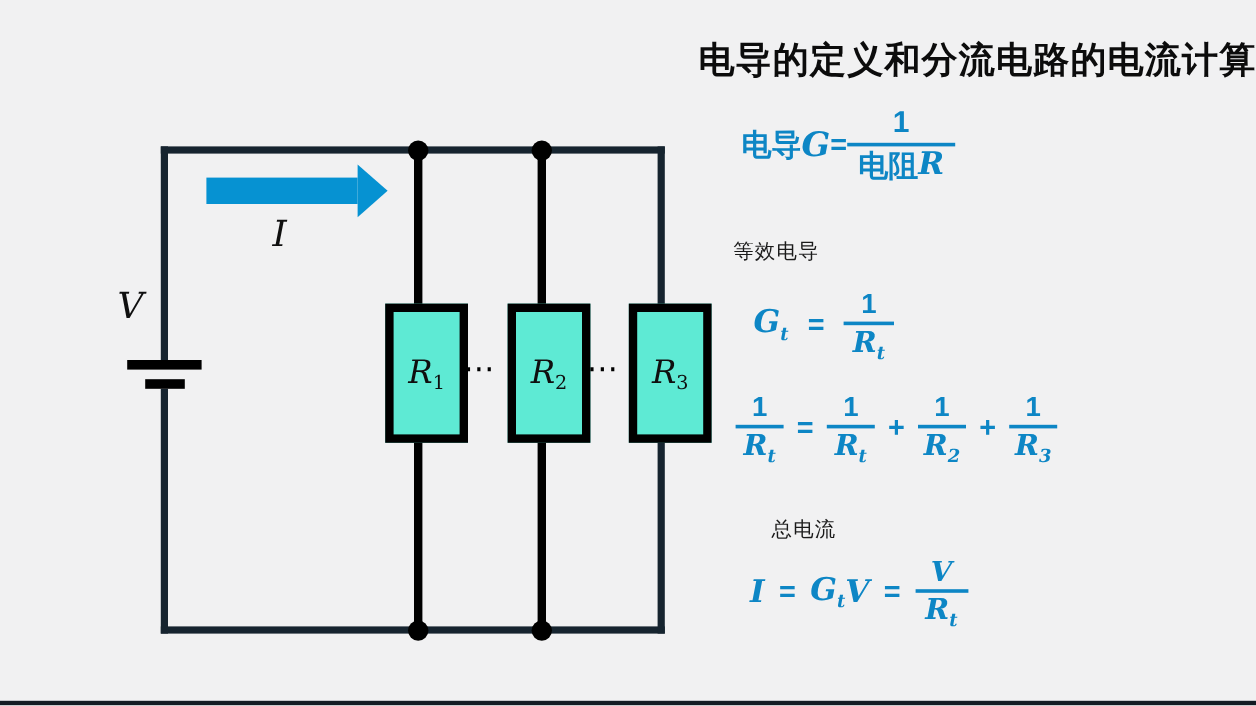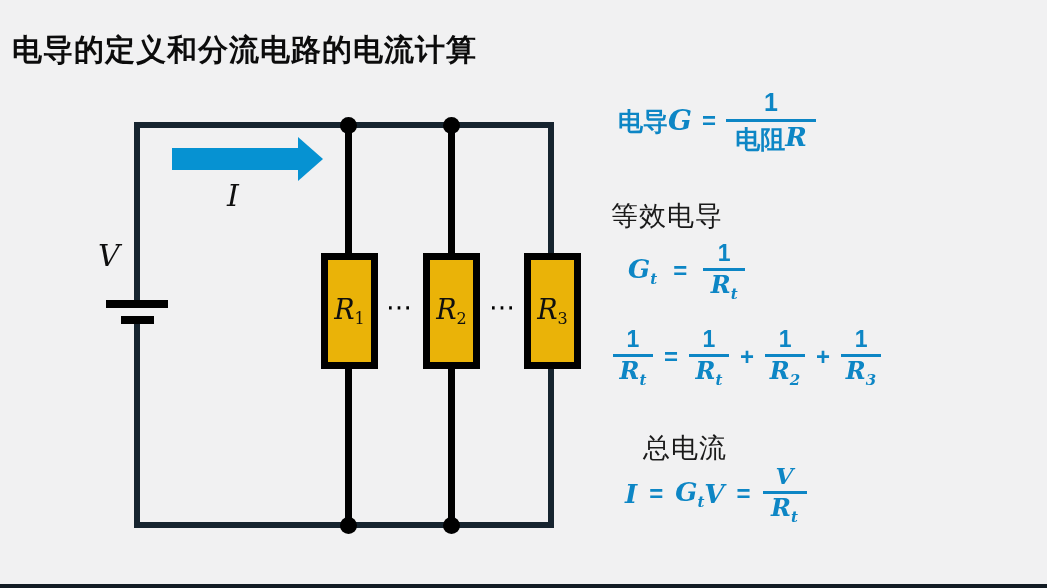--- a/index.html
+++ b/index.html
@@ -5,32 +5,31 @@
   * { margin:0; padding:0; box-sizing:border-box; }
   html,body { background:#e8e8e8; }
   .stage {
     position:relative; width:1047px; height:588px;
     background:#f1f1f2; overflow:hidden;
     font-family:"Liberation Sans", sans-serif;
   }
   
   .title {
     position:absolute; left:0; right:0; top:30px;
-    text-align:left; font-size:30px; font-weight:700; color:#0c0c0c;
+    text-align:right; font-size:30px; font-weight:700; color:#0c0c0c;
     letter-spacing:1px;
-    padding-left:12px;
   }
   
   .wire { position:absolute; background:#16242f; }
   .bwire { position:absolute; background:#000; }
   .plate { position:absolute; background:#000; }
   .dot { position:absolute; width:17px; height:17px; border-radius:50%; background:#000; }
   .resistor {
-    position:absolute; width:57px; height:116px; top:253px;
-    background:#eab308; border:7px solid #000;
+    position:absolute; width:69px; height:116px; top:253px;
+    background:#5eead4; border:7px solid #000;
     display:flex; align-items:center; justify-content:center;
   }
   .mvar {
     font-family:"DejaVu Serif","Liberation Serif",serif;
     font-style:italic; font-size:27px; color:#0f0f0f;
   }
   .mvar sub { font-size:16px; font-style:normal; vertical-align:-5px; }
   .circ-label {
     position:absolute; font-family:"DejaVu Serif","Liberation Serif",serif;
     font-style:italic; font-size:30px; color:#0f0f0f;
@@ -52,21 +51,21 @@
     line-height:1;
   }
   .fvar sub { font-size:15px; vertical-align:-6px; font-weight:700; }
   .fcjk { font-weight:700; font-size:25px; color:#0d86c5; line-height:1.2; }
   .fop  { font-weight:700; font-size:24px; color:#0d86c5; line-height:1; }
   .frac { display:inline-flex; flex-direction:column; align-items:center; }
   .frac .num { font-weight:700; font-size:23px; color:#0d86c5; line-height:1.15;
                font-family:"Liberation Sans",sans-serif; }
   .frac .bar { align-self:stretch; height:3px; background:#0d86c5; margin:2px 0; }
   .frac .den { display:flex; line-height:1.15; }
-  .heading { position:absolute; font-size:27px; color:#1a1a1a; letter-spacing:1px; }
+  .heading { position:absolute; font-size:17px; color:#1a1a1a; letter-spacing:1px; }
   .bottom-strip { position:absolute; left:0; bottom:0; width:100%; height:4px; background:#131c24; }
 </style>
 </head>
 <body>
 
 <div class="stage">
 
   <div class="title">电导的定义和分流电路的电流计算</div>
 
   <div>
@@ -102,21 +101,21 @@
       <span class="mvar"><span>R</span><sub>2</sub></span>
     </div>
     <div class="resistor" style="left:524px;">
       <span class="mvar"><span>R</span><sub>3</sub></span>
     </div>
 
     <div class="ellipsis" style="left:382px;">⋯</div>
     <div class="ellipsis" style="left:485px;">⋯</div>
   </div>
 
-  <div class="frow" style="left:618px; top:88px; gap:10px;">
+  <div class="frow" style="left:618px; top:88px; ">
     <span style="display:flex; align-items:center;">
       <span class="fcjk">电导</span>
         <span class="fvar" style="font-size:28px;">G</span>
     </span>
     <span class="fop">=</span>
     <span class="frac" style="min-width:90px;">
       <span class="num" style="font-size:25px;">1</span>
       <span class="bar"></span>
       <span class="den">
         <span class="fcjk">电阻</span>

